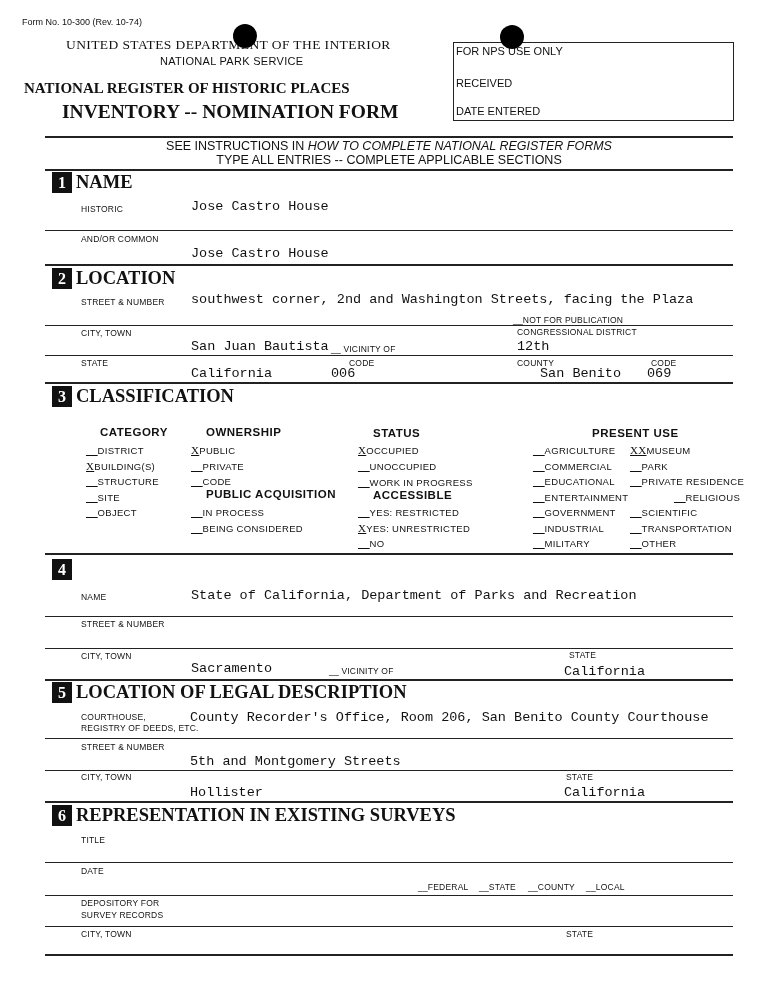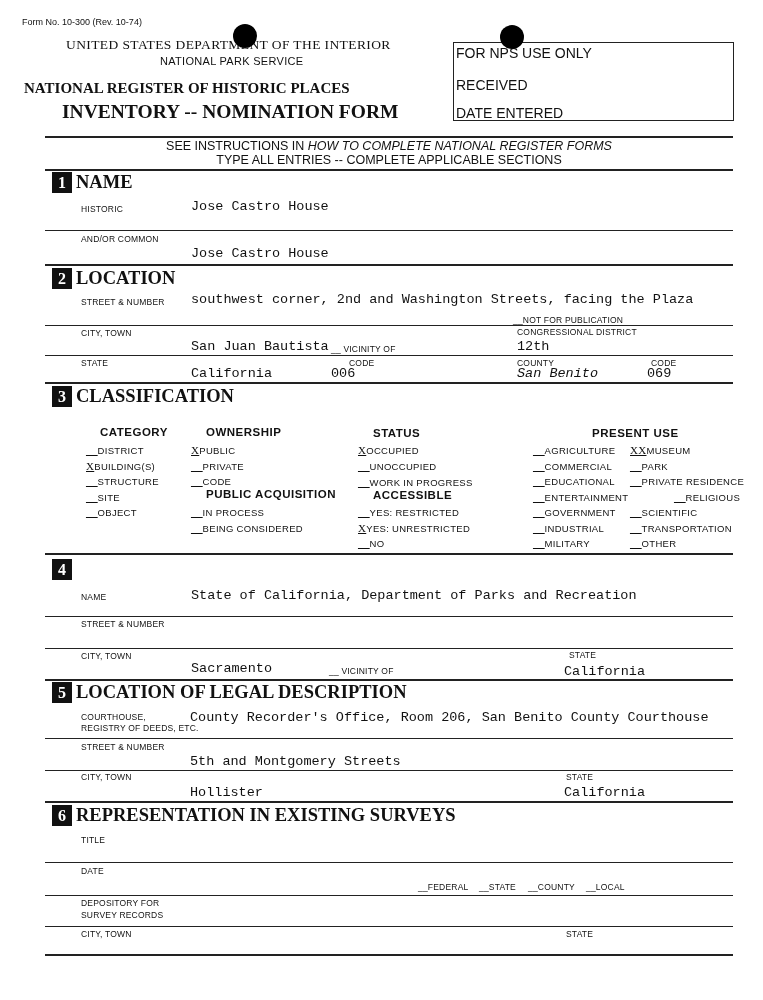--- a/index.html
+++ b/index.html
@@ -5,21 +5,21 @@
   html, body { margin: 0; padding: 0; background: #ffffff; }
   body { width: 763px; height: 1000px; position: relative; overflow: hidden; color: #111; font-family: "Liberation Sans", sans-serif; }
   .abs { position: absolute; }
   .form-no { left: 22px; top: 17px; font-size: 9px; }
   .dept { left: 66px; top: 37px; font-family: "Liberation Serif", serif; font-size: 13.5px; letter-spacing: 0.4px; }
   .nps { left: 160px; top: 55px; font-size: 11px; letter-spacing: 0.3px; }
   .title1 { left: 24px; top: 80px; font-family: "Liberation Serif", serif; font-weight: bold; font-size: 15px; }
   .title2 { left: 62px; top: 101px; font-family: "Liberation Serif", serif; font-weight: bold; font-size: 19.5px; }
   .hole { width: 24px; height: 24px; border-radius: 50%; background: #000; }
   .nps-box { left: 453px; top: 42px; width: 279px; height: 77px; border: 1.5px solid #222; }
-  .nps-box div { position: absolute; left: 2px; font-size: 14px; }
+  .nps-box div { position: absolute; left: 2px; font-size: 11px; }
   .hr { position: absolute; left: 45px; width: 688px; height: 0; border-top: 1.5px solid #222; }
   .hr.thick { border-top-width: 2.5px; }
   .instr { left: 45px; width: 688px; text-align: center; font-family: "Liberation Sans", sans-serif; font-size: 12.5px; line-height: 14px; }
   .instr i { font-style: italic; }
   .sec-head { position: absolute; left: 52px; font-family: "Liberation Serif", serif; font-weight: bold; font-size: 18.5px; display: flex; align-items: center; }
   .sec-num { display: inline-block; width: 20px; height: 21px; background: #111; color: #fff; text-align: center; font-size: 16px; line-height: 21px; margin-right: 4px; }
   .lbl { position: absolute; font-size: 8.5px; letter-spacing: 0.2px; }
   .val { position: absolute; font-family: "Liberation Mono", monospace; font-size: 13.5px; }
   .cl-head { position: absolute; font-weight: bold; font-size: 11.5px; letter-spacing: 0.5px; }
   .cl-item { position: absolute; font-size: 9.5px; letter-spacing: 0.3px; }
@@ -72,21 +72,21 @@
 <div class="val" style="left:191px;top:339px;">San Juan Bautista</div>
 <div class="lbl" style="left:331px;top:344px;">__ VICINITY OF</div>
 <div class="val" style="left:517px;top:339px;">12th</div>
 <div class="hr" style="top:355px;"></div>
 <div class="lbl" style="left:81px;top:358px;">STATE</div>
 <div class="lbl" style="left:349px;top:358px;">CODE</div>
 <div class="lbl" style="left:517px;top:358px;">COUNTY</div>
 <div class="lbl" style="left:651px;top:358px;">CODE</div>
 <div class="val" style="left:191px;top:366px;">California</div>
 <div class="val" style="left:331px;top:366px;">006</div>
-<div class="val" style="left:517px;top:366px;font-style:italic;">San Benito</div>
+<div class="val" style="left:540px;top:366px;">San Benito</div>
 <div class="val" style="left:647px;top:366px;">069</div>
 <div class="hr thick" style="top:382px;"></div>
 
 <div class="sec-head" style="top:386px;">
     <span class="sec-num">3</span>
     <span>CLASSIFICATION</span>
   </div>
 
 <div class="cl-head" style="left:100px;top:426px;">CATEGORY</div>
 <div id="cat-list"></div>

